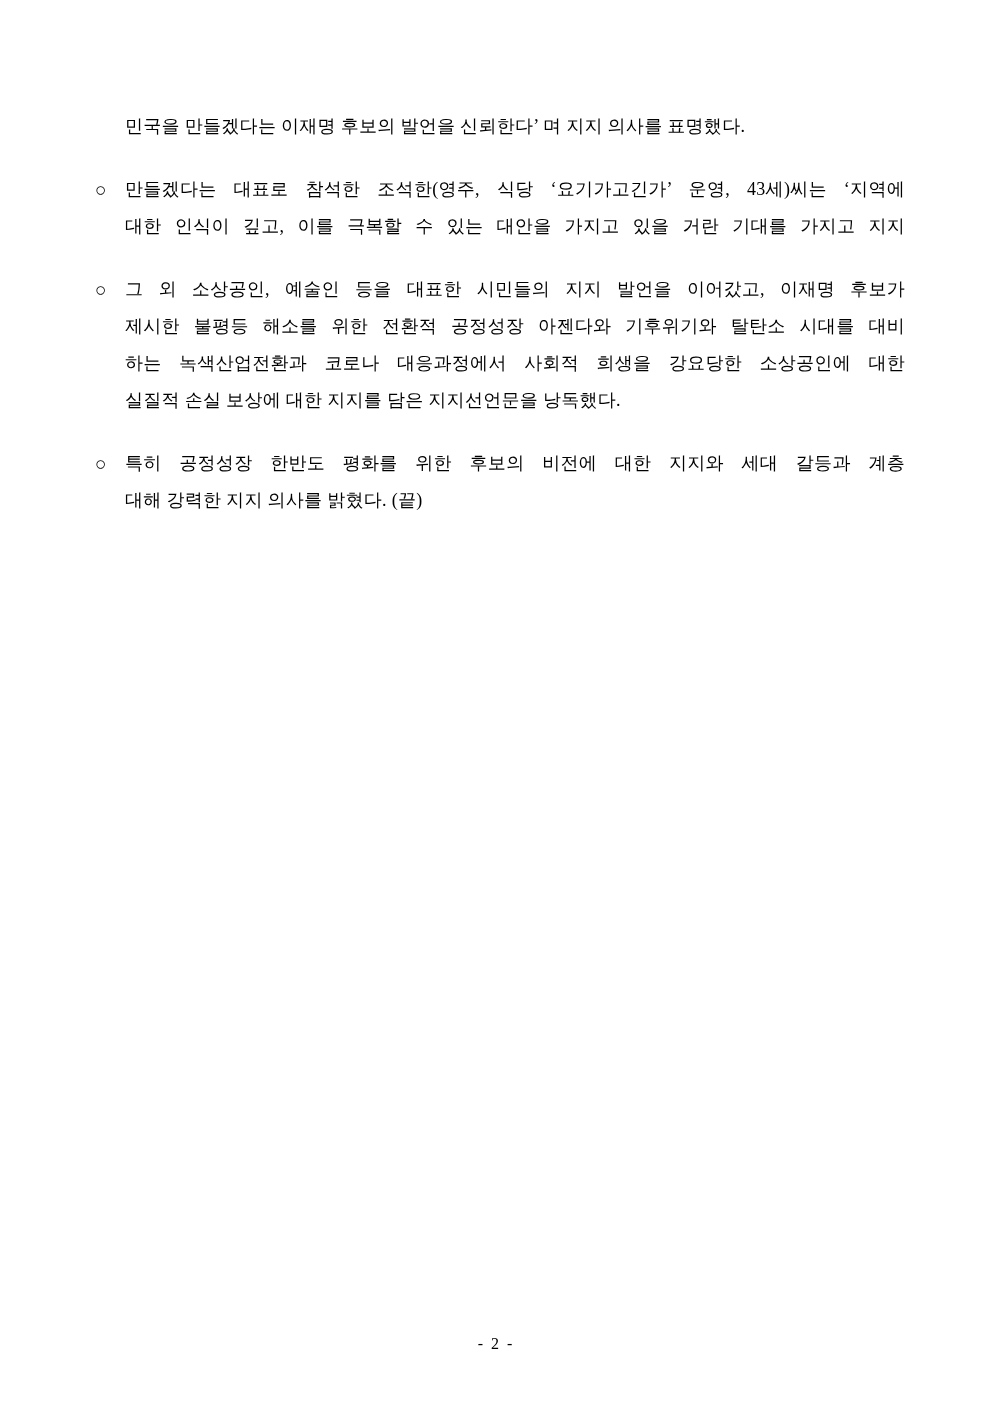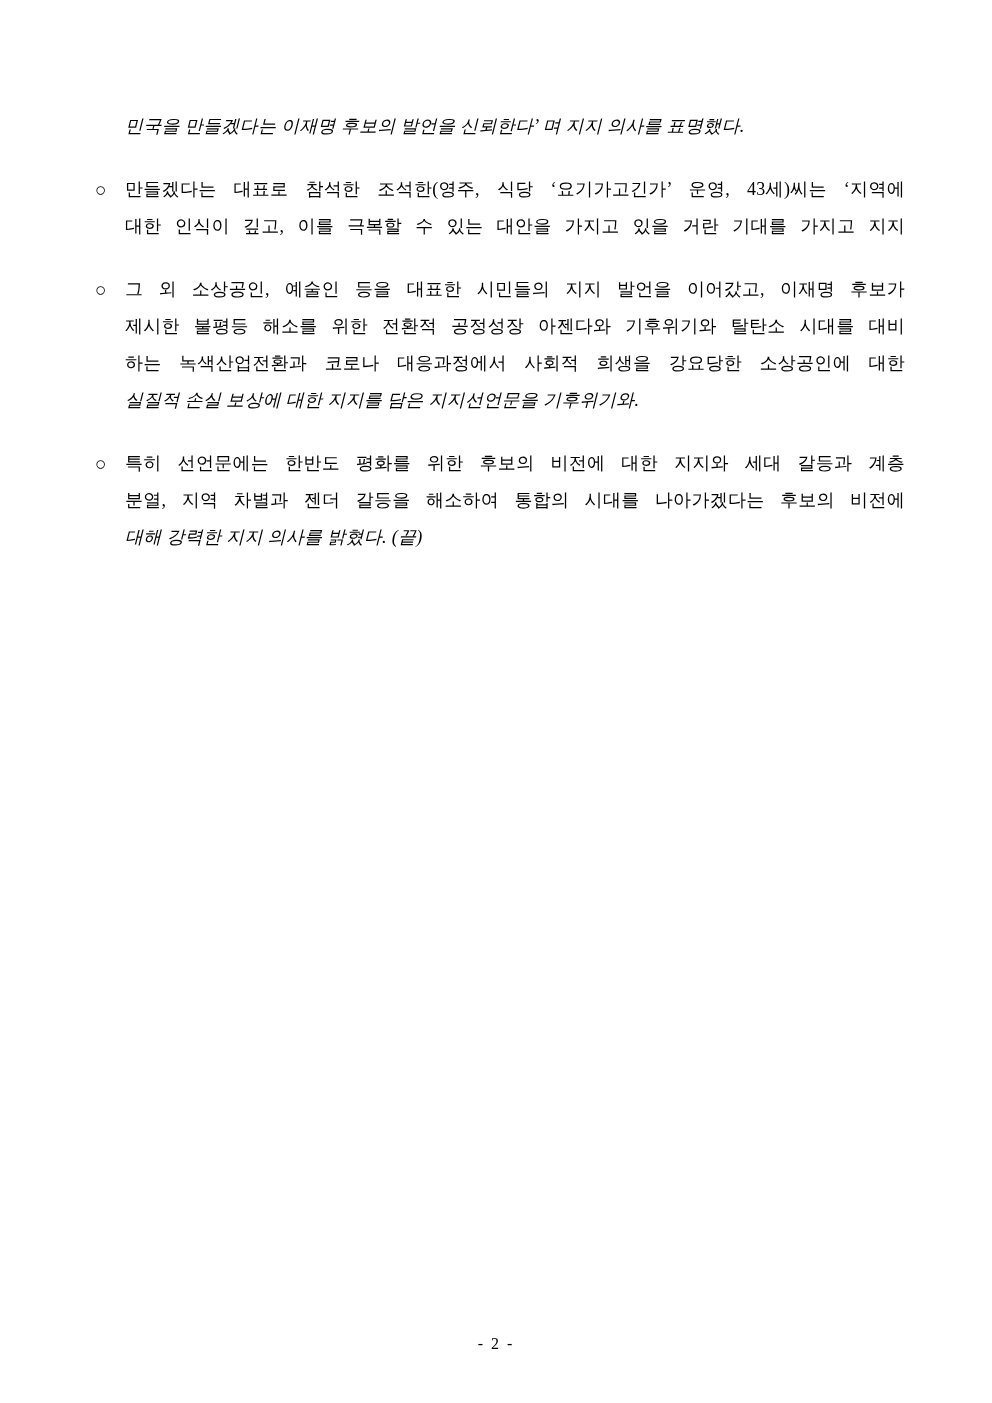--- a/index.html
+++ b/index.html
@@ -51,21 +51,20 @@
     min-width: 0;
   }
   .line {
     text-align: justify;
     text-align-last: justify;
     word-break: keep-all;
   }
   .line.last {
     text-align: left;
     text-align-last: left;
-    font-style: italic;
   }
   .footer {
     position: absolute;
     top: 1334px;
     left: 0;
     width: 100%;
     text-align: center;
     font-size: 16px;
     line-height: 20px;
     letter-spacing: 2px;
@@ -88,29 +87,28 @@
         <div class="line">대한 인식이 깊고, 이를 극복할 수 있는 대안을 가지고 있을 거란 기대를 가지고 지지</div>
       </div>
     </div>
 
     <div class="para bullet">
       <span class="marker">○</span>
       <div class="lines">
         <div class="line">그 외 소상공인, 예술인 등을 대표한 시민들의 지지 발언을 이어갔고, 이재명 후보가</div>
         <div class="line">제시한 불평등 해소를 위한 전환적 공정성장 아젠다와 기후위기와 탈탄소 시대를 대비</div>
         <div class="line">하는 녹색산업전환과 코로나 대응과정에서 사회적 희생을 강요당한 소상공인에 대한</div>
-        <div class="line last">실질적 손실 보상에 대한 지지를 담은 지지선언문을 기후위기와.</div>
+        <div class="line last">실질적 손실 보상에 대한 지지를 담은 지지선언문을 낭독했다.</div>
       </div>
     </div>
 
     <div class="para bullet">
       <span class="marker">○</span>
       <div class="lines">
-        <div class="line">특히 선언문에는 한반도 평화를 위한 후보의 비전에 대한 지지와 세대 갈등과 계층</div>
-        <div class="line">분열, 지역 차별과 젠더 갈등을 해소하여 통합의 시대를 나아가겠다는 후보의 비전에</div>
+        <div class="line">특히 공정성장 한반도 평화를 위한 후보의 비전에 대한 지지와 세대 갈등과 계층</div>
         <div class="line last">대해 강력한 지지 의사를 밝혔다. (끝)</div>
       </div>
     </div>
 
   </div>
 
   <div class="footer">- 2 -</div>
 </div>
 
 </body></html>

